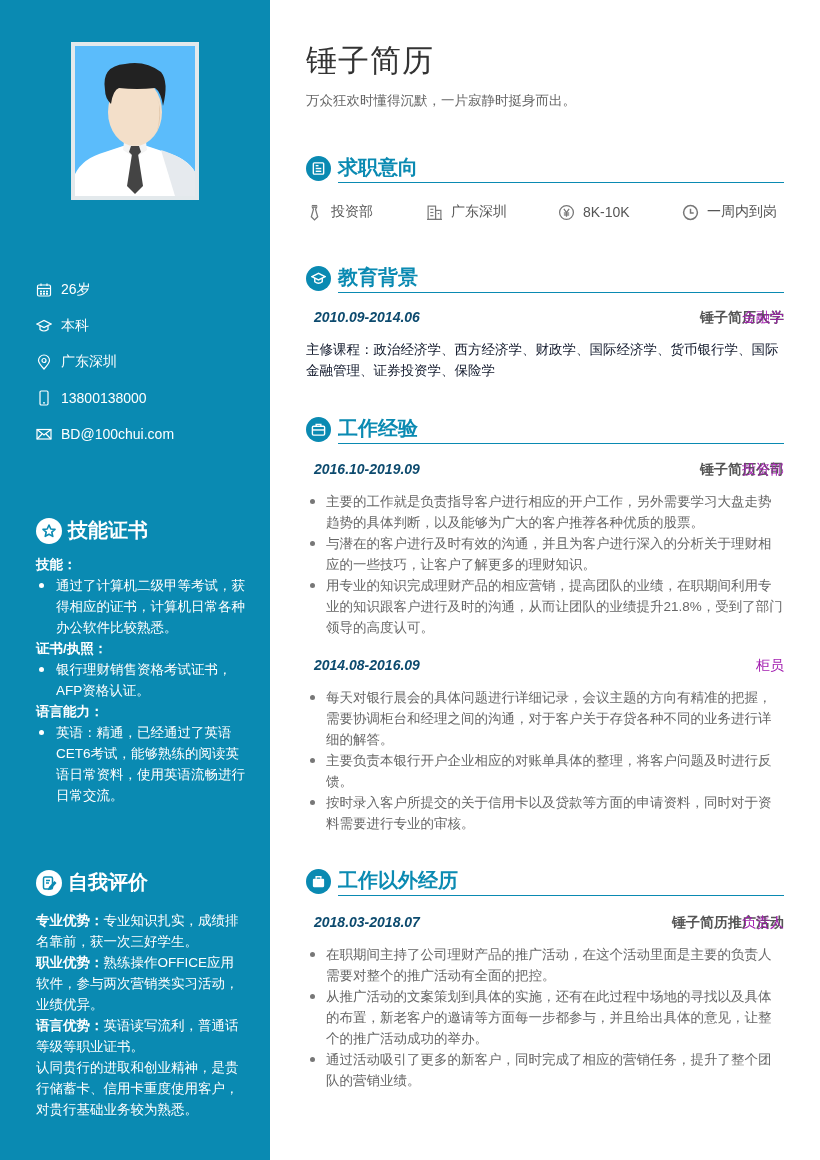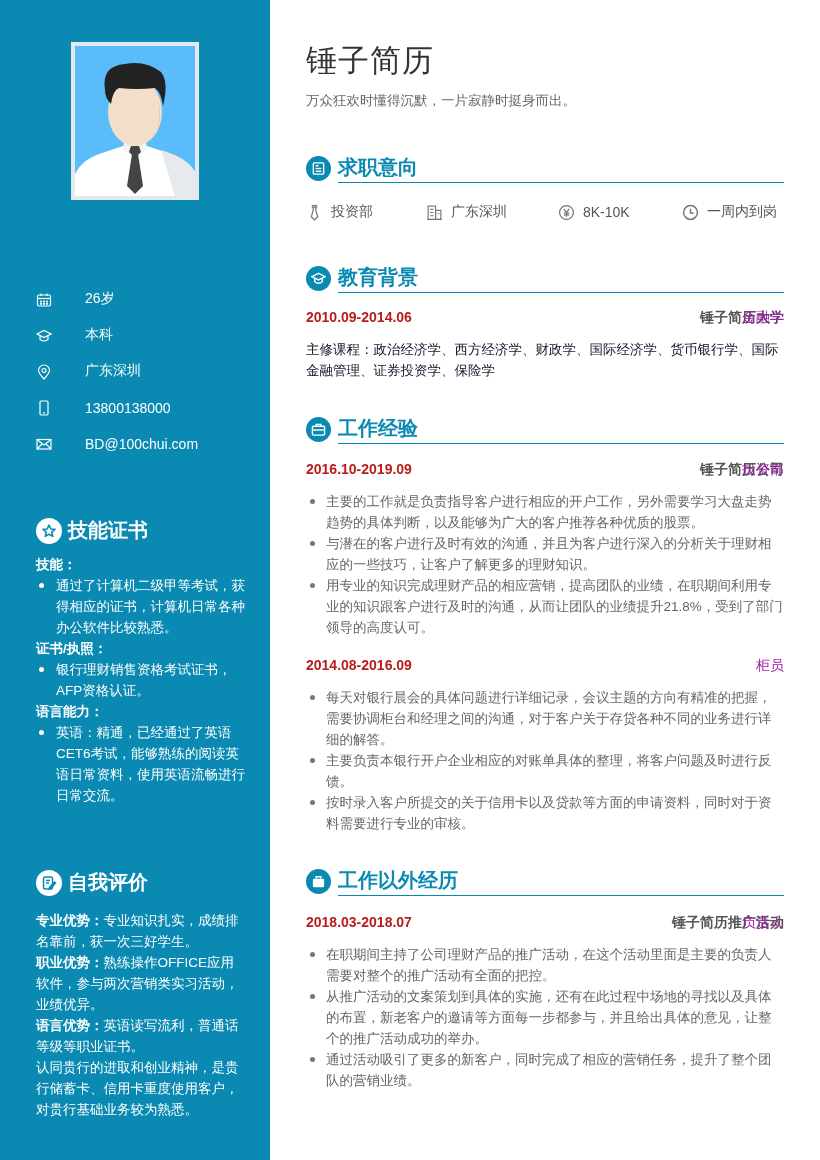--- a/index.html
+++ b/index.html
@@ -10,21 +10,21 @@
     position: absolute; left: 0; top: 0; width: 270px; height: 1160px;
     background: #0a8ab2; color: #ffffff;
   }
   .photo {
     position: absolute; left: 71px; top: 42px; width: 128px; height: 158px;
     background: #e3e9ec; padding: 4px;
   }
   .photo-inner { width: 100%; height: 100%; background: #5bbcfb; position: relative; overflow: hidden; }
 
   .info-list { position: absolute; left: 36px; top: 272px; width: 220px; }
-  .info-item { display: flex; align-items: flex-end; height: 36px; font-size: 14px; gap: 24px; }
+  .info-item { display: flex; align-items: center; height: 36px; font-size: 14px; }
   .info-item svg { width: 16px; height: 16px; margin-right: 9px; flex-shrink: 0; }
 
   .side-section { position: absolute; left: 36px; width: 210px; }
   .side-title { display: flex; align-items: center; font-size: 20px; font-weight: bold; margin-bottom: 10px; margin-top: 29px; }
   .side-title .circ {
     width: 26px; height: 26px; border-radius: 50%; background: #ffffff;
     display: flex; align-items: center; justify-content: center; margin-right: 6px;
   }
   .side-title .circ svg { width: 16px; height: 16px; }
   .side-sub { font-size: 13.5px; font-weight: bold; line-height: 21px; }
@@ -45,21 +45,21 @@
   }
   .sec-head .circ svg { width: 15px; height: 15px; }
   .sec-head .title { position: absolute; left: 32px; top: 0; font-size: 20px; font-weight: bold; color: #0a8ab2; }
   .sec-head .rule { position: absolute; left: 32px; right: 0; top: 28px; height: 1px; background: #0a8ab2; }
 
   .intent-row { position: absolute; top: 203px; left: 0; width: 478px; display: flex; font-size: 14px; color: #555555; }
   .intent-item { display: flex; align-items: center; }
   .intent-item svg { width: 17px; height: 17px; margin-right: 8px; }
 
   .entry-head { position: absolute; left: 0; width: 478px; height: 20px; font-size: 14px; }
-  .entry-head .date { position: absolute; left: 0; font-weight: bold; color: #b91c1c; }
+  .entry-head .date { position: absolute; left: 8px; font-weight: bold; color: #0c4a6e; font-style: italic; }
   .entry-head .org { position: absolute; left: 0; width: 100%; text-align: right; font-weight: bold; color: #555555; }
   .entry-head .role { position: absolute; right: 0; color: #a21caf; font-family: Liberation Mono, monospace; }
 
   .para { position: absolute; left: 0; width: 478px; font-size: 13.5px; line-height: 21px; color: #0f172a; }
   .bul { position: absolute; left: 0; width: 478px; list-style: none; font-size: 13.5px; line-height: 21px; color: #666666; }
   .bul li { position: relative; padding-left: 20px; }
   .bul li::before { content: ""; position: absolute; left: 4px; top: 8px; width: 5px; height: 5px; border-radius: 50%; background: #777777; }
 </style>
 </head>
 <body>

